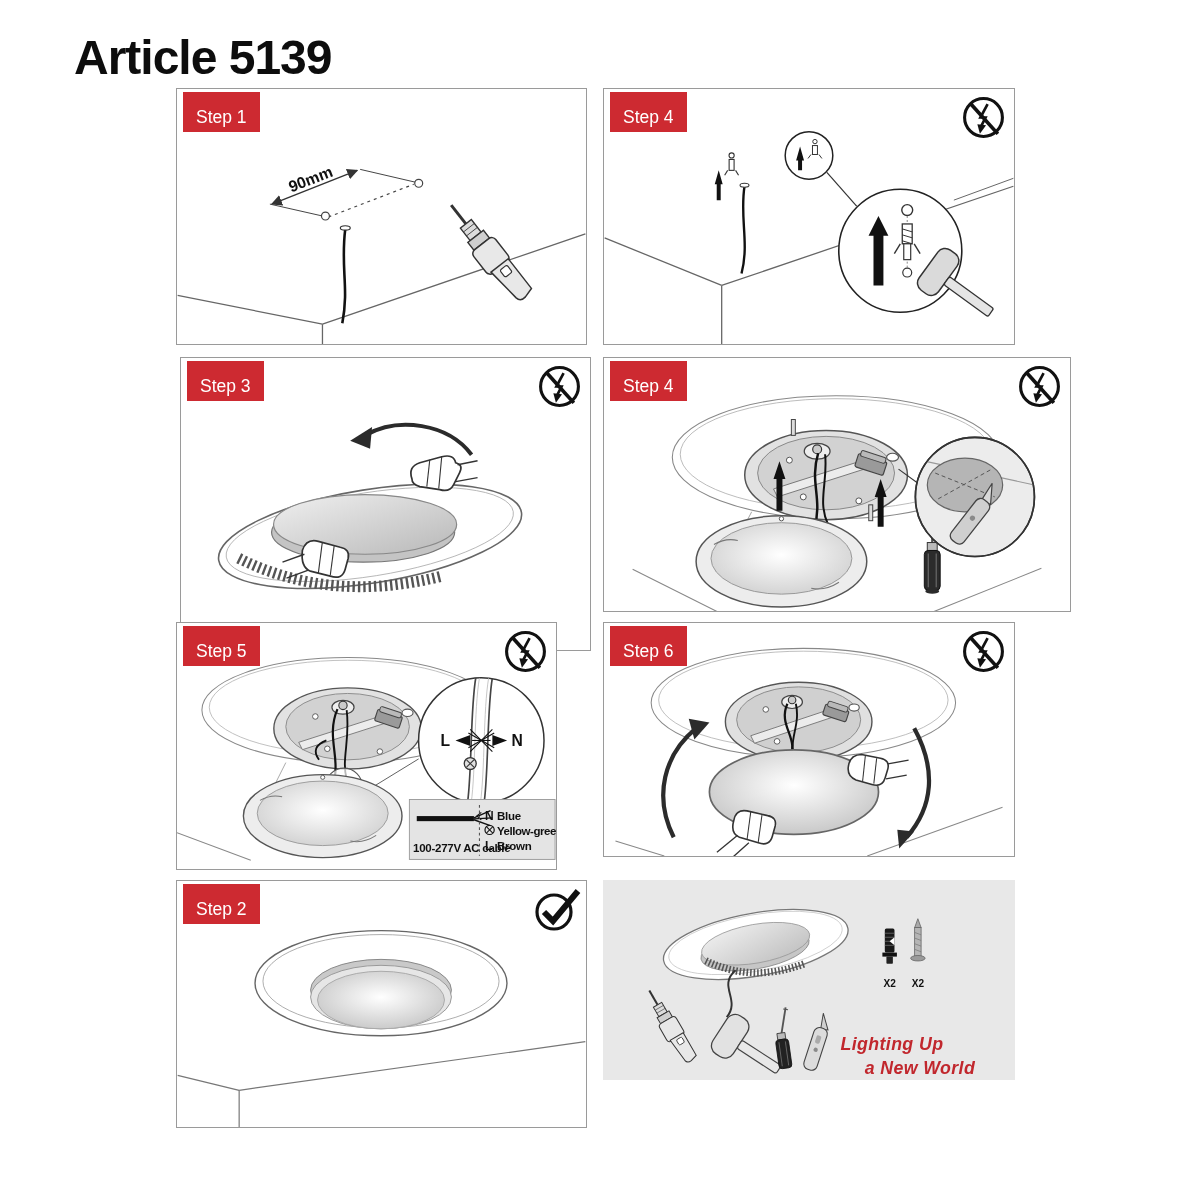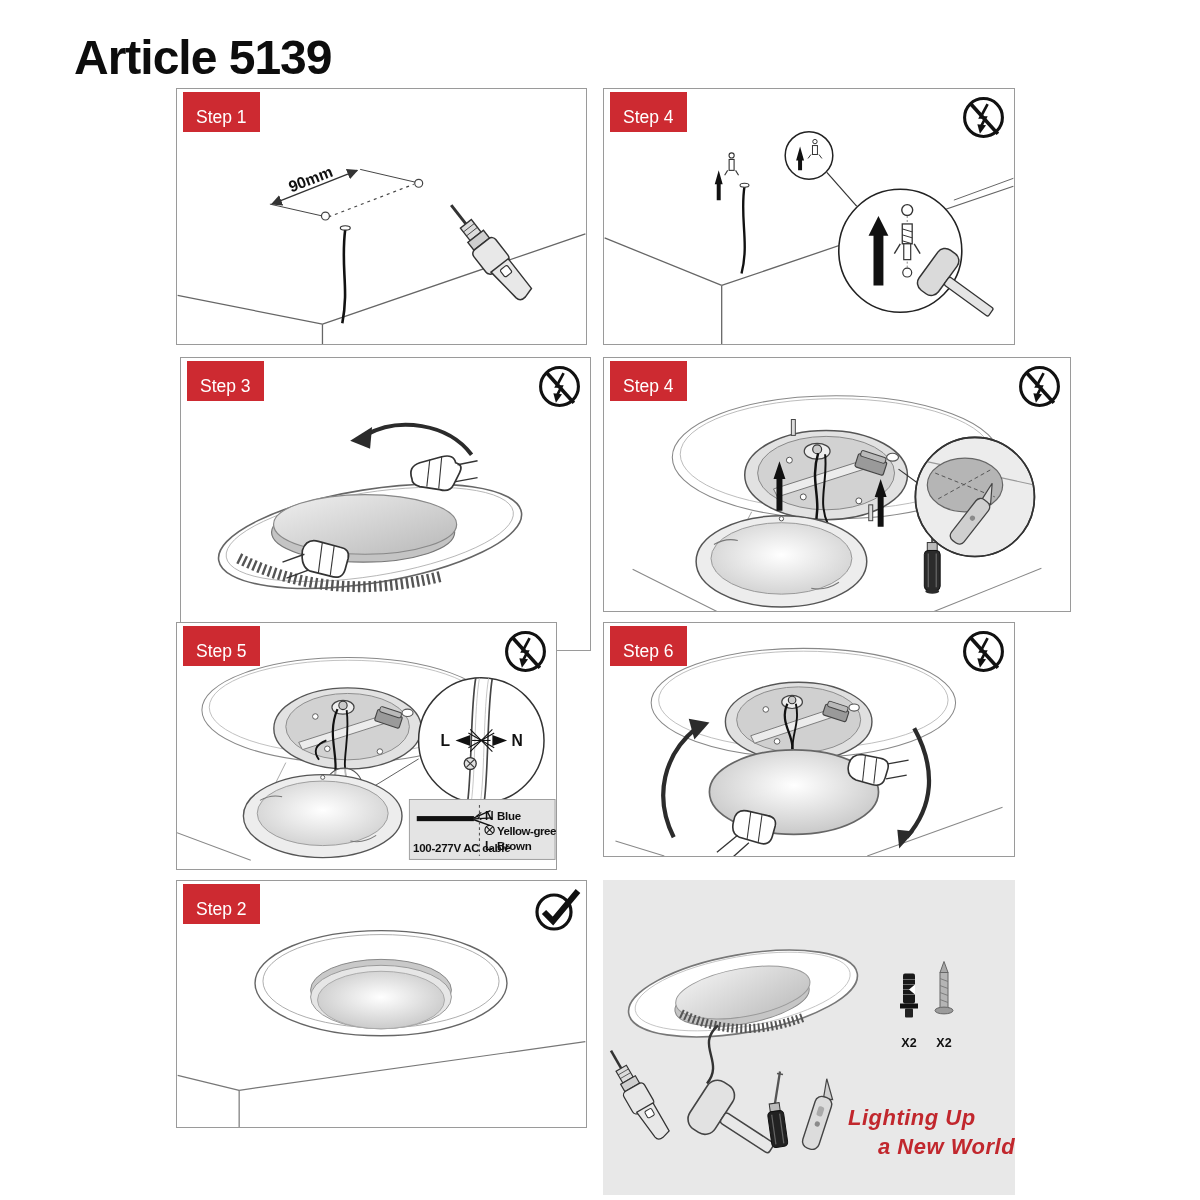--- a/index.html
+++ b/index.html
@@ -437,21 +437,21 @@
       <g>
         <ellipse cx="205" cy="103" rx="127" ry="53" fill="#fff" stroke="#666" stroke-width="1.4"></ellipse>
         <ellipse cx="205" cy="101" rx="119" ry="47" fill="none" stroke="#999" stroke-width="0.8"></ellipse>
         <ellipse cx="205" cy="110" rx="71" ry="31" fill="#c9c9c9" stroke="#888" stroke-width="1"></ellipse>
         <ellipse cx="205" cy="117" rx="71" ry="32" fill="#e6e6e6" stroke="#999" stroke-width="1"></ellipse>
         <ellipse cx="205" cy="120" rx="64" ry="29" fill="url(#g7)" stroke="#aaa" stroke-width="1"></ellipse>
       </g>
     </svg>
   </div>
 
-  <div class="panel parts-panel" style="left:603px;top:880px;width:412px;height:315px;">
+  <div class="panel parts-panel" style="left:603px;top:880px;width:412px;height:200px;">
     <svg class="art" viewBox="0 0 412 248">
       <defs>
         <linearGradient id="g8" x1="0" y1="0" x2="1" y2="1">
           <stop offset="0" stop-color="#f2f2f2"></stop>
             <stop offset="1" stop-color="#bdbdbd"></stop>
         </linearGradient>
       </defs>
       <g>
         <g transform="rotate(-10 140 80)">
           <ellipse cx="140" cy="80" rx="116" ry="39" fill="#fff" stroke="#777" stroke-width="1.6"></ellipse>

